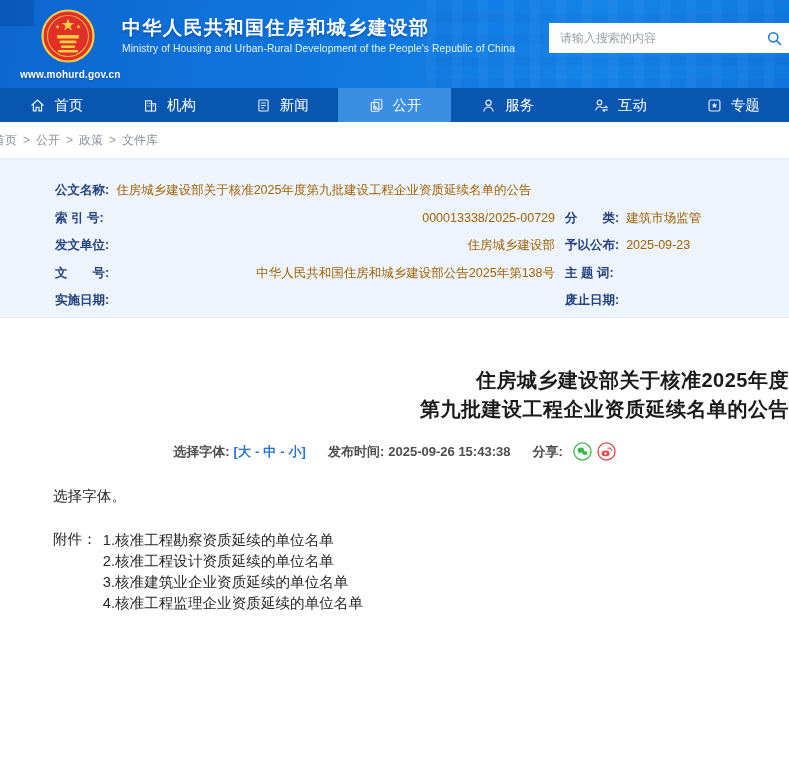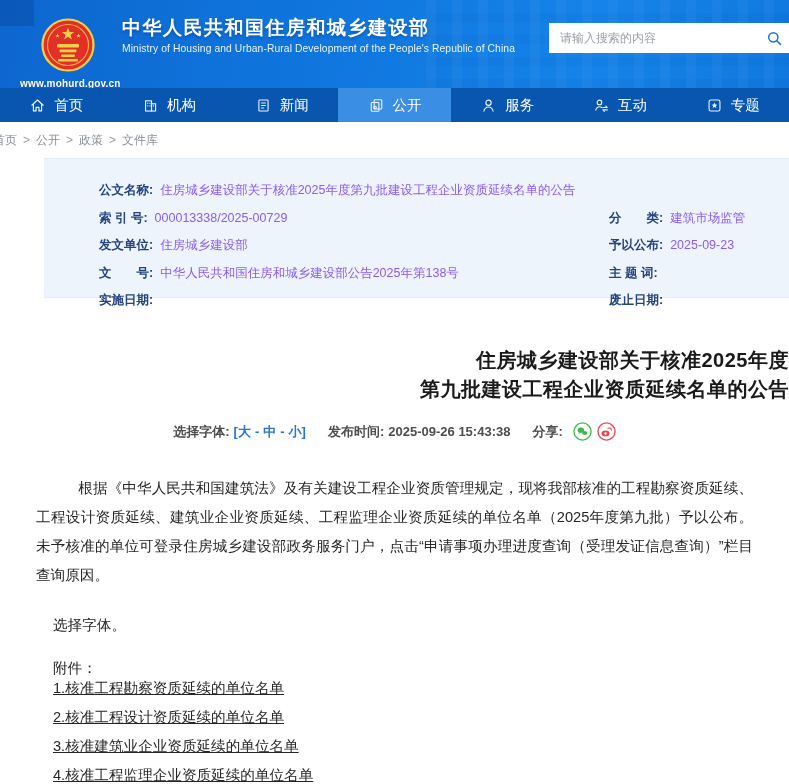--- a/index.html
+++ b/index.html
@@ -9,21 +9,21 @@
 
   
   .site-header { position:relative; height:88px;
     background:linear-gradient(100deg,#0d66cf 0%,#0f76de 40%,#1583e9 75%,#1079df 100%); overflow:hidden; }
   .site-header::before { content:""; position:absolute; right:0; top:0; width:46%; height:100%;
     background:
       repeating-linear-gradient(90deg, rgba(255,255,255,.07) 0 10px, rgba(255,255,255,0) 10px 26px),
       repeating-linear-gradient(0deg, rgba(10,60,140,.10) 0 9px, rgba(255,255,255,0) 9px 22px);
     opacity:.5; }
   .site-header::after { content:""; position:absolute; left:0; top:0; width:34px; height:26px; background:rgba(9,64,150,.35); }
-  .emblem-wrap { position:absolute; left:20px; top:18px; width:96px; text-align:center; z-index:2; }
+  .emblem-wrap { position:absolute; left:20px; top:9px; width:96px; text-align:center; z-index:2; }
   .site-url { margin-top:2px; color:#fff; font-size:10px; font-weight:bold; letter-spacing:.2px; text-shadow:0 1px 2px rgba(0,40,100,.4); }
   .head-titles { position:absolute; left:122px; top:15px; z-index:2; }
   .head-title { color:#fff; font-size:19px; font-weight:bold; letter-spacing:1.5px; text-shadow:0 2px 3px rgba(6,52,120,.45); }
   .head-sub { color:#e9f3ff; font-size:10.3px; margin-top:2px; letter-spacing:.1px; }
   .search-box { position:absolute; right:0; top:23px; width:240px; height:30px; background:#fff; display:flex; align-items:center; z-index:3; }
   .search-box input { flex:1; border:none; outline:none; font-size:12px; color:#333; padding:0 4px 0 11px; background:transparent; font-family:inherit; }
   .search-box input::placeholder { color:#9aa0a8; }
   .search-btn { width:30px; height:30px; display:flex; align-items:center; justify-content:center; cursor:pointer; background:transparent; border:none; }
 
   
@@ -31,45 +31,45 @@
   .nav-item { flex:1; display:flex; align-items:center; justify-content:center; gap:8px; color:#fff; font-size:14.5px; cursor:pointer; }
   .nav-item.active { background:#3a8ee4; }
   .nav-item svg { display:block; opacity:.92; }
 
   
   .breadcrumb { height:36px; display:flex; align-items:center; font-size:12px; color:#8a8f96; margin-left:-7px; background:#fff; }
   .breadcrumb .bc-item { color:#8a8f96; cursor:pointer; }
   .breadcrumb .bc-sep { margin:0 6px; color:#9aa0a8; }
 
   
-  .meta-panel { background:#eef4fb; height:140px; padding:21px 0 0 55px; font-size:12.5px; color:#2d4f92; border-top:1px solid #e3ecf7; border-bottom:1px solid #e3ecf7;margin-left:44px; }
+  .meta-panel { background:#eef4fb; height:160px; padding:21px 0 0 55px; font-size:12.5px; color:#2d4f92; border-top:1px solid #e3ecf7; border-bottom:1px solid #e3ecf7; }
   .meta-row { display:flex; line-height:20px; margin-bottom:7.5px; }
   .meta-cell { display:flex; }
-  .meta-cell.left { width:510px; padding-right:10px; }
+  .meta-cell.left { width:510px; padding-right:10px;justify-content:space-between; }
   .meta-cell.right { flex:1; }
   .meta-label { font-weight:bold; color:#24437f; white-space:pre; margin-right:7px; flex:none; }
-  .meta-value { color:#8b5cf6; }
+  .meta-value { color:#a16207; }
 
   
   .article { padding-top:48px; }
   .doc-title { text-align:right; font-size:20px; font-weight:bold; color:#1a1a1a; line-height:29px; letter-spacing:.5px; }
   .toolbar { margin-top:18px; display:flex; justify-content:center; align-items:center; font-size:13px; color:#4d4d4d;font-weight:bold; }
   .toolbar .tb-label { margin-right:4px; }
   .toolbar .blue { color:#2a74d4; cursor:pointer; }
   .toolbar .tb-gap { width:22px; }
   .toolbar .sep { color:#2a74d4; margin:0 4px; }
   .share-icons { display:flex; align-items:center; gap:5px; margin-left:6px; }
   .share-icons span { display:flex; cursor:pointer; }
 
   .body-text { margin:33px 36px 0; font-size:14.6px; color:#262626; line-height:29px; text-align:justify; }
   .body-text.p1 { text-indent:2.9em; }
   .notice { margin:26px 36px 0; padding-left:17px; font-size:14.6px; color:#262626; }
-  .attachments { margin:24px 36px 0 53px; display:flex; font-size:14.6px; color:#262626;flex-direction:column; }
+  .attachments { margin:24px 36px 0 53px; display:flex; font-size:14.6px; color:#262626; }
   .att-label { flex:none; margin-right:6px; white-space:pre; }
-  .att-list { display:flex; flex-direction:column; gap:9px;text-decoration:underline; }
+  .att-list { display:flex; flex-direction:column; gap:1px; }
   .att-item { line-height:20px; cursor:pointer; }
 </style>
 </head>
 <body>
 
 <div class="page">
 
   <header class="site-header">
     <div class="emblem-wrap">
       <span>
@@ -264,21 +264,20 @@
           <svg width="19" height="19" viewBox="0 0 20 20">
             <circle cx="10" cy="10" r="9" fill="none" stroke="#e6454a" stroke-width="1.4"></circle>
             <ellipse cx="9" cy="12" rx="4.2" ry="3" fill="#e6454a"></ellipse>
             <circle cx="9" cy="12" r="1.3" fill="#fff"></circle>
             <path d="M11.5 6.5 C13.3 5.8 15 6.8 15.2 8.6" fill="none" stroke="#e6454a" stroke-width="1.2" stroke-linecap="round"></path>
           </svg>
         </span>
       </span>
     </div>
 
-    <p class="body-text p1">根据《中华人民共和国建筑法》及有关建设工程企业资质管理规定，现将我部核准的工程勘察资质延续、工程设计资质延续、建筑业企业资质延续、工程监理企业资质延续的单位名单（2025年度第九批）予以公布。未予核准的单位可登录住房城乡建设部政务服务门户，点击“申请事项办理进度查询（受理发证信息查询）”栏目查询原因。</p>
     <p class="notice">选择字体。</p>
 
     <div class="attachments">
       <span class="att-label">附件：</span>
       <div class="att-list">
         <div class="att-item">1.核准工程勘察资质延续的单位名单</div>
         <div class="att-item">2.核准工程设计资质延续的单位名单</div>
         <div class="att-item">3.核准建筑业企业资质延续的单位名单</div>
         <div class="att-item">4.核准工程监理企业资质延续的单位名单</div>
       </div>

